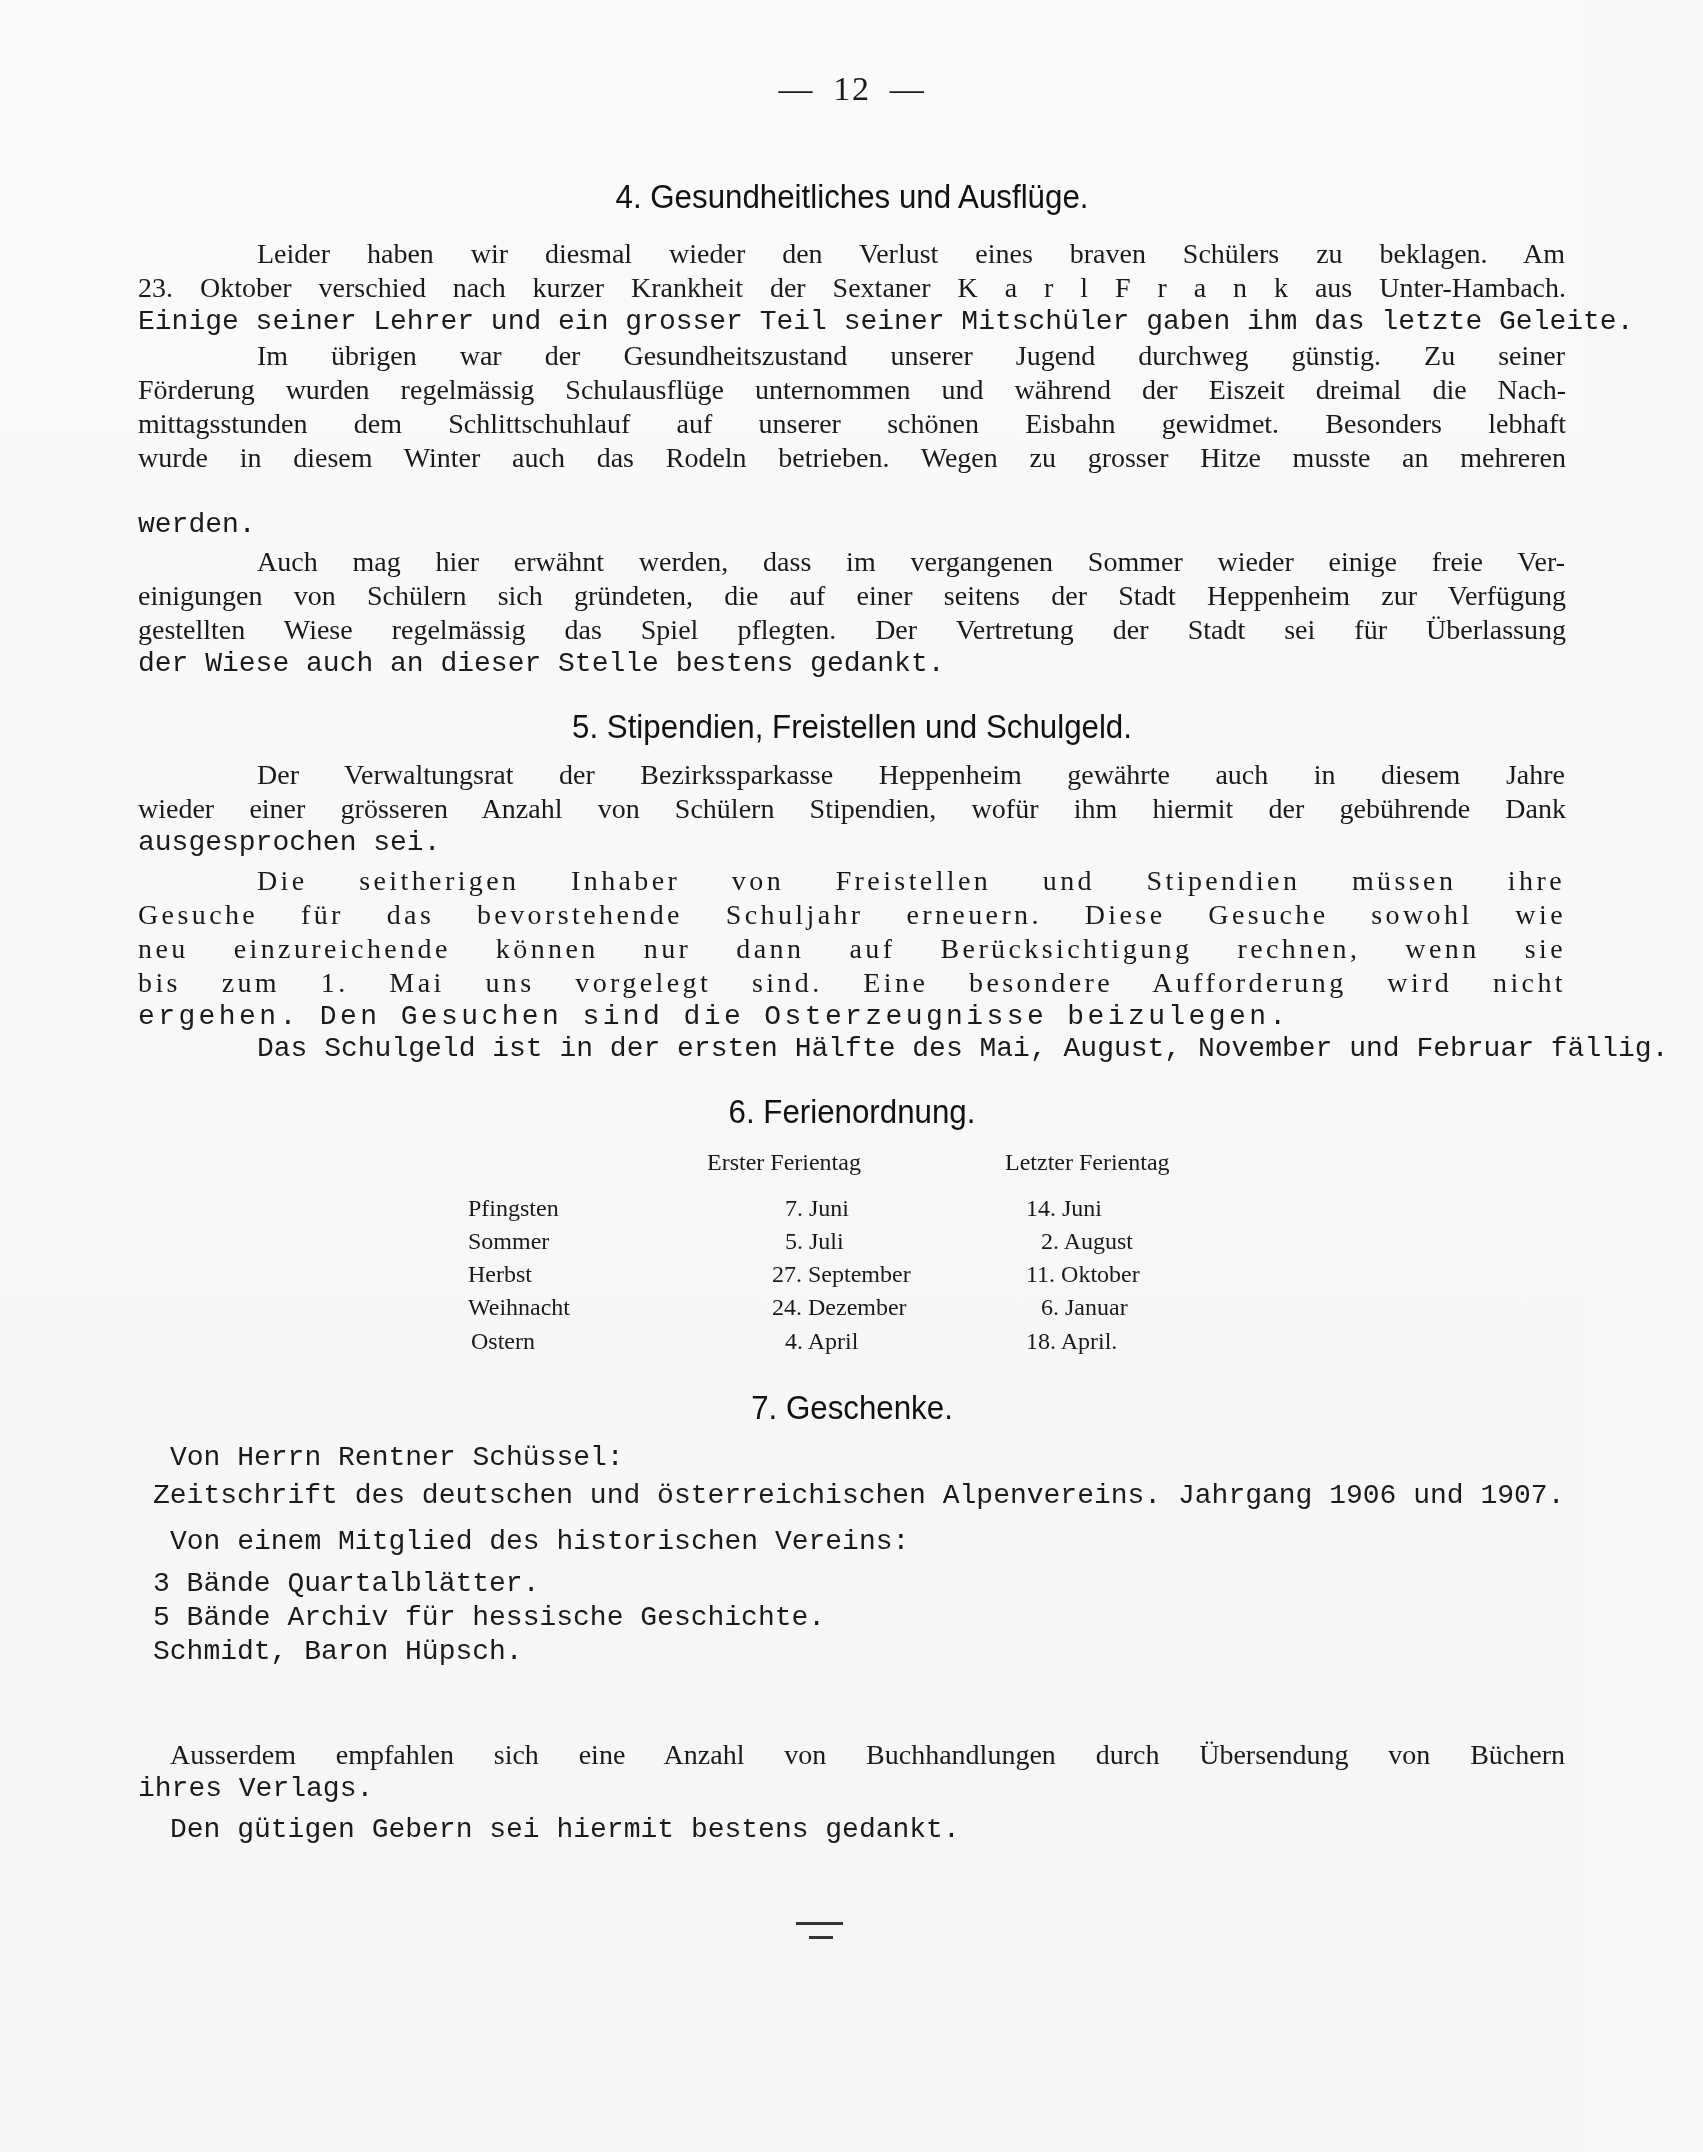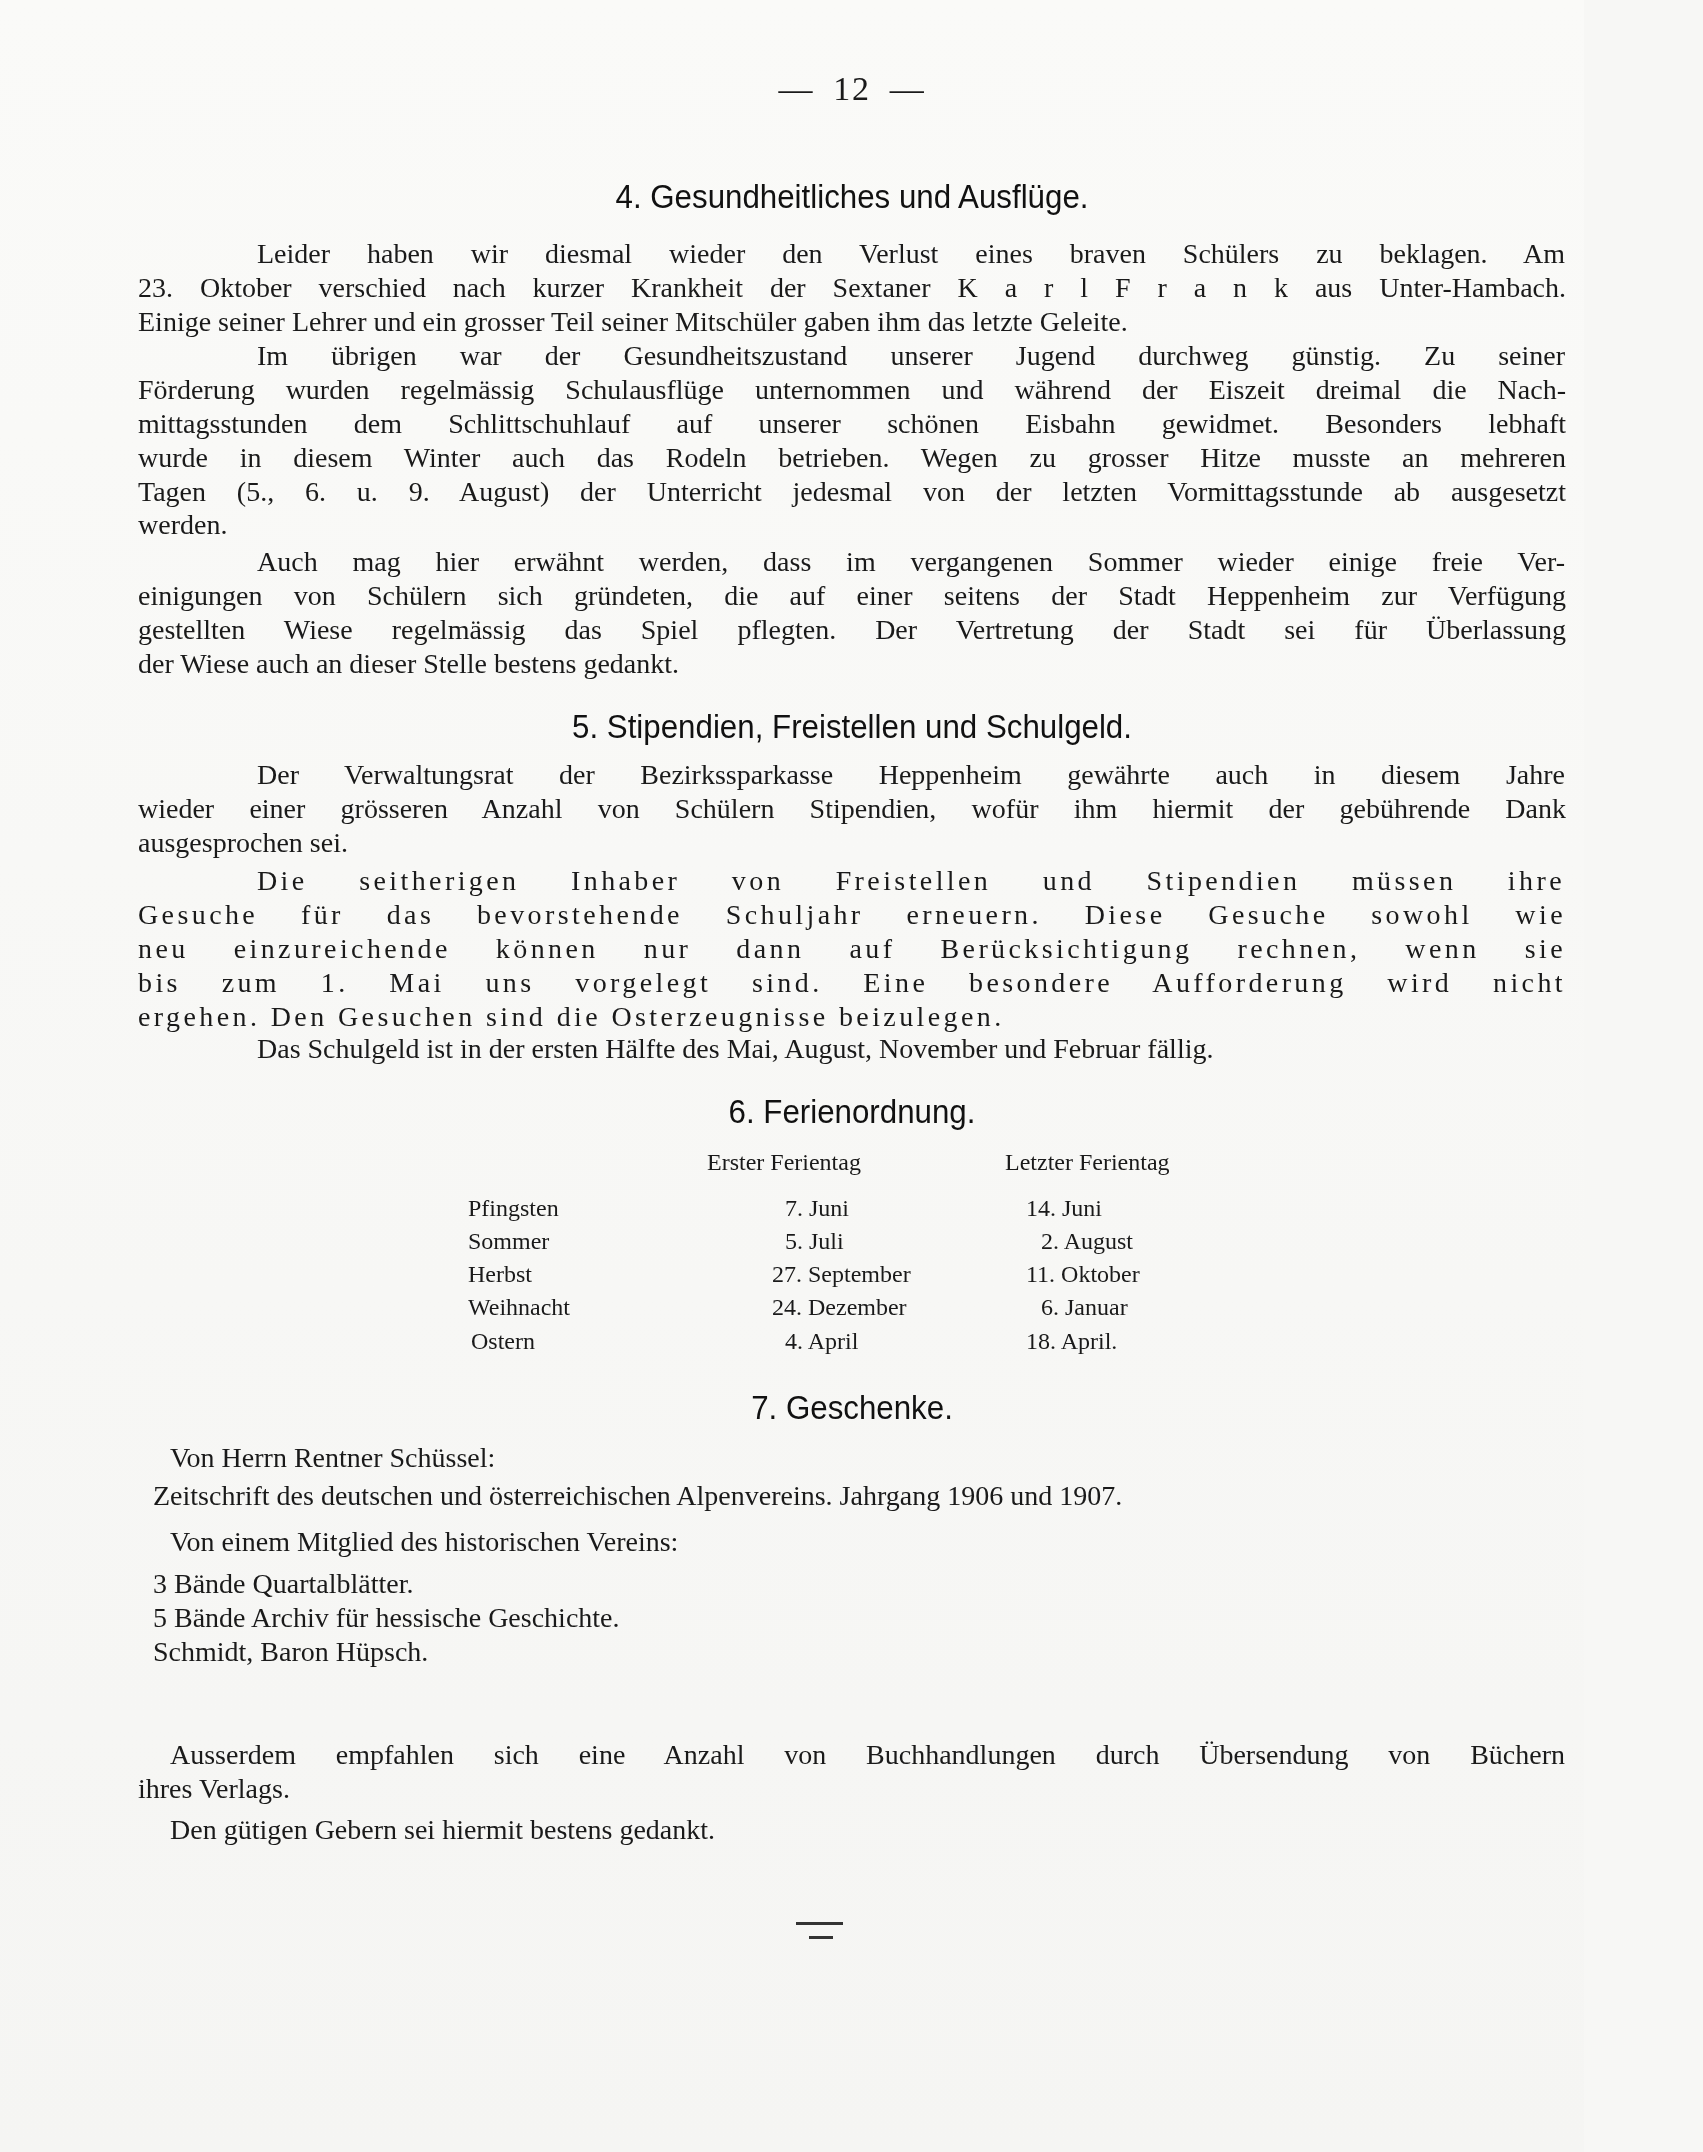--- a/index.html
+++ b/index.html
@@ -25,21 +25,21 @@
       font-family: "Liberation Sans", "DejaVu Sans", sans-serif;
       font-size: 34px; font-weight: normal; color: #111;
       transform: scaleX(0.92);
     }
     .line {
       position: absolute; left: 138px; width: 1428px;
       font-size: 28px; line-height: 34px; white-space: nowrap;
       text-align: justify; text-align-last: justify;
     }
     .line.indent { left: 257px; width: 1308px; }
-    .line.last { text-align-last: left; }
+    .line.last { text-align-last: left; font-family: Liberation Mono, monospace; }
     .spaced { letter-spacing: 3.4px; }
     .table-cell {
       position: absolute; font-size: 24px; line-height: 34px; white-space: nowrap;
     }
     .rule { position: absolute; height: 2.6px; background: #333; }
   </style>
 </head>
 <body>
 
 <div class="page">
@@ -49,21 +49,20 @@
   </div>
 
   <div class="heading" style="top:177px;">4. Gesundheitliches und Ausflüge.</div>
   <div class="line indent" style="top:237px;">Leider haben wir diesmal wieder den Verlust eines braven Schülers zu beklagen. Am</div>
   <div class="line" style="top:271px;">23. Oktober verschied nach kurzer Krankheit der Sextaner K a r l  F r a n k  aus Unter-Hambach.</div>
   <div class="line last" style="top:305px;">Einige seiner Lehrer und ein grosser Teil seiner Mitschüler gaben ihm das letzte Geleite.</div>
   <div class="line indent" style="top:339px;">Im übrigen war der Gesundheitszustand unserer Jugend durchweg günstig. Zu seiner</div>
   <div class="line" style="top:373px;">Förderung wurden regelmässig Schulausflüge unternommen und während der Eiszeit dreimal die Nach-</div>
   <div class="line" style="top:441px;">wurde in diesem Winter auch das Rodeln betrieben. Wegen zu grosser Hitze musste an mehreren</div>
   <div class="line" style="top:407px;">mittagsstunden dem Schlittschuhlauf auf unserer schönen Eisbahn gewidmet. Besonders lebhaft</div>
-  <div class="line" style="top:475px;">Tagen (5., 6. u. 9. August) der Unterricht jedesmal von der letzten Vormittagsstunde ab ausgesetzt</div>
   <div class="line last" style="top:508px;">werden.</div>
   <div class="line indent" style="top:545px;">Auch mag hier erwähnt werden, dass im vergangenen Sommer wieder einige freie Ver-</div>
   <div class="line" style="top:579px;">einigungen von Schülern sich gründeten, die auf einer seitens der Stadt Heppenheim zur Verfügung</div>
   <div class="line" style="top:613px;">gestellten Wiese regelmässig das Spiel pflegten. Der Vertretung der Stadt sei für Überlassung</div>
   <div class="line last" style="top:647px;">der Wiese auch an dieser Stelle bestens gedankt.</div>
 
   <div class="heading" style="top:707px;">5. Stipendien, Freistellen und Schulgeld.</div>
   <div class="line indent" style="top:758px;">Der Verwaltungsrat der Bezirkssparkasse Heppenheim gewährte auch in diesem Jahre</div>
   <div class="line" style="top:792px;">wieder einer grösseren Anzahl von Schülern Stipendien, wofür ihm hiermit der gebührende Dank</div>
   <div class="line last" style="top:826px;">ausgesprochen sei.</div>

